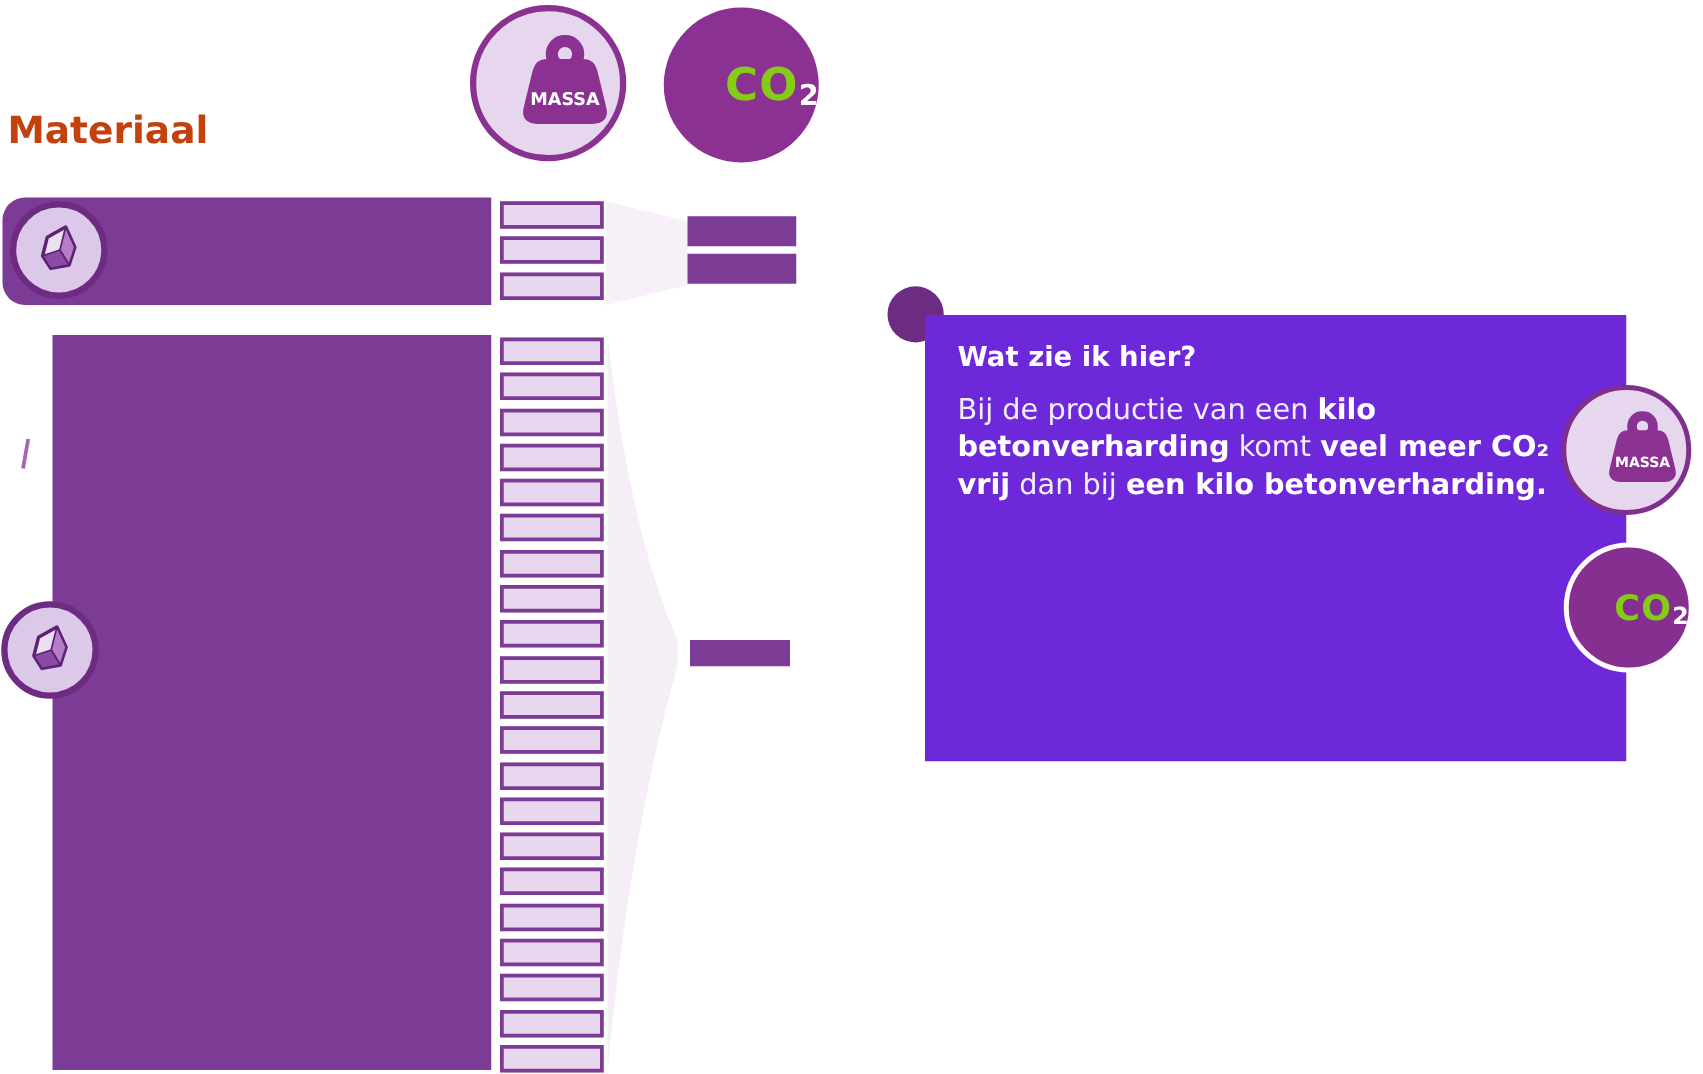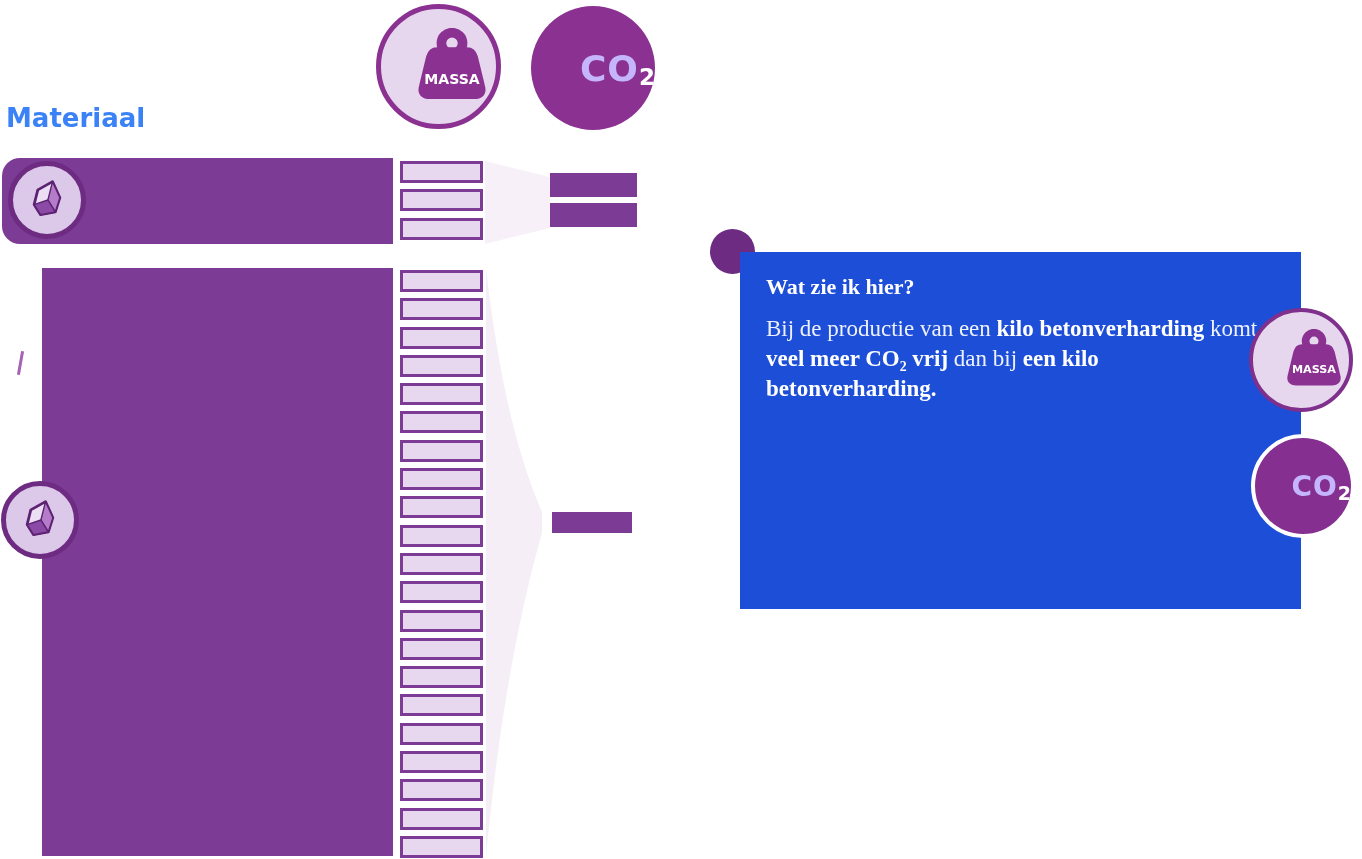--- a/index.html
+++ b/index.html
@@ -4,27 +4,27 @@
 <style>
   * { margin:0; padding:0; box-sizing:border-box; }
   html,body { background:#ffffff; }
   .canvas {
     position:relative; width:1362px; height:859px; overflow:hidden;
     background:#ffffff; font-family:"DejaVu Sans", sans-serif;
   }
   .abs { position:absolute; }
 
   
-  .page-title { left:6px; top:103px; font-size:26px; font-weight:bold; color:#3b82f6; }
+  .page-title { left:6px; top:87px; font-size:30px; font-weight:bold; color:#c2410c; }
 
   
   .circle { border-radius:50%; display:flex; align-items:center; justify-content:flex-end; }
   .massa-top { left:376px; top:4px; width:125px; height:125px; background:#e6d6ee; border:5px solid #8b3191; }
   .co2-top   { left:531px; top:6px; width:124px; height:124px; background:#8b3191; }
-  .co2-text  { color:#c4b5fd; font-weight:bold; font-size:36px; letter-spacing:1px; }
+  .co2-text  { color:#84cc16; font-weight:bold; font-size:36px; letter-spacing:1px; }
   .co2-sub   { color:#fff; font-weight:bold; font-size:23px; transform:translateY(9px); display:inline-block; }
 
   
   .beton-bar { left:2px; top:158px; width:391px; height:86px; background:#7c3b94; border-radius:18px 0 0 18px; }
   .bar-label { color:#ffffff; font-weight:bold; font-size:25px; }
   .beton-label { left:94px; top:158px; height:86px; display:flex; align-items:center; }
   .ophoog-block { left:42px; top:268px; width:351px; height:588px; background:#7c3b94; }
   .ophoog-label { left:94px; top:490px; height:60px; display:flex; align-items:center; }
 
   .badge { border-radius:50%; background:#dcc8e8; border:5px solid #6d2b82; display:flex; align-items:center; justify-content:center; }
@@ -43,21 +43,21 @@
   #co2-col-1 { left:552px; top:512px; }
   .co2-unit { width:87px; height:24px; background:#7c3b94; }
   #co2-col-1 .co2-unit { width:80px; height:21px; }
 
   .funnel-a { left:484px; top:158px; }
   .funnel-b { left:484px; top:266px; }
 
   .stray-slash { left:19px; top:351px; width:3px; height:24px; background:#a563b5; transform:rotate(10deg); }
 
   
-  .infobox { left:740px; top:252px; width:561px; height:357px; background:#1d4ed8; padding:22px 26px; z-index:1;font-family:Liberation Serif, serif; }
+  .infobox { left:740px; top:252px; width:561px; height:357px; background:#6d28d9; padding:22px 26px; z-index:1; }
   .infobox-corner { left:710px; top:229px; width:45px; height:45px; border-radius:50%; background:#6d2b82; z-index:0; }
   .infobox-title { color:#ffffff; font-size:22px; font-weight:bold; margin-bottom:14px; }
   .infobox p { font-size:23px; line-height:30px; color:rgba(255,255,255,0.92); }
   .infobox p + p { margin-top:28px; }
   .b { font-weight:bold; color:#ffffff; }
 
   
   .massa-right { left:1249px; top:308px; width:104px; height:104px; background:#e6d6ee; border:4px solid #7f2f8c; z-index:2; }
   .co2-right   { left:1251px; top:434px; width:104px; height:104px; background:#852f90; border:4px solid #ffffff; z-index:2; }
   .co2-right .co2-text { font-size:28px; }

